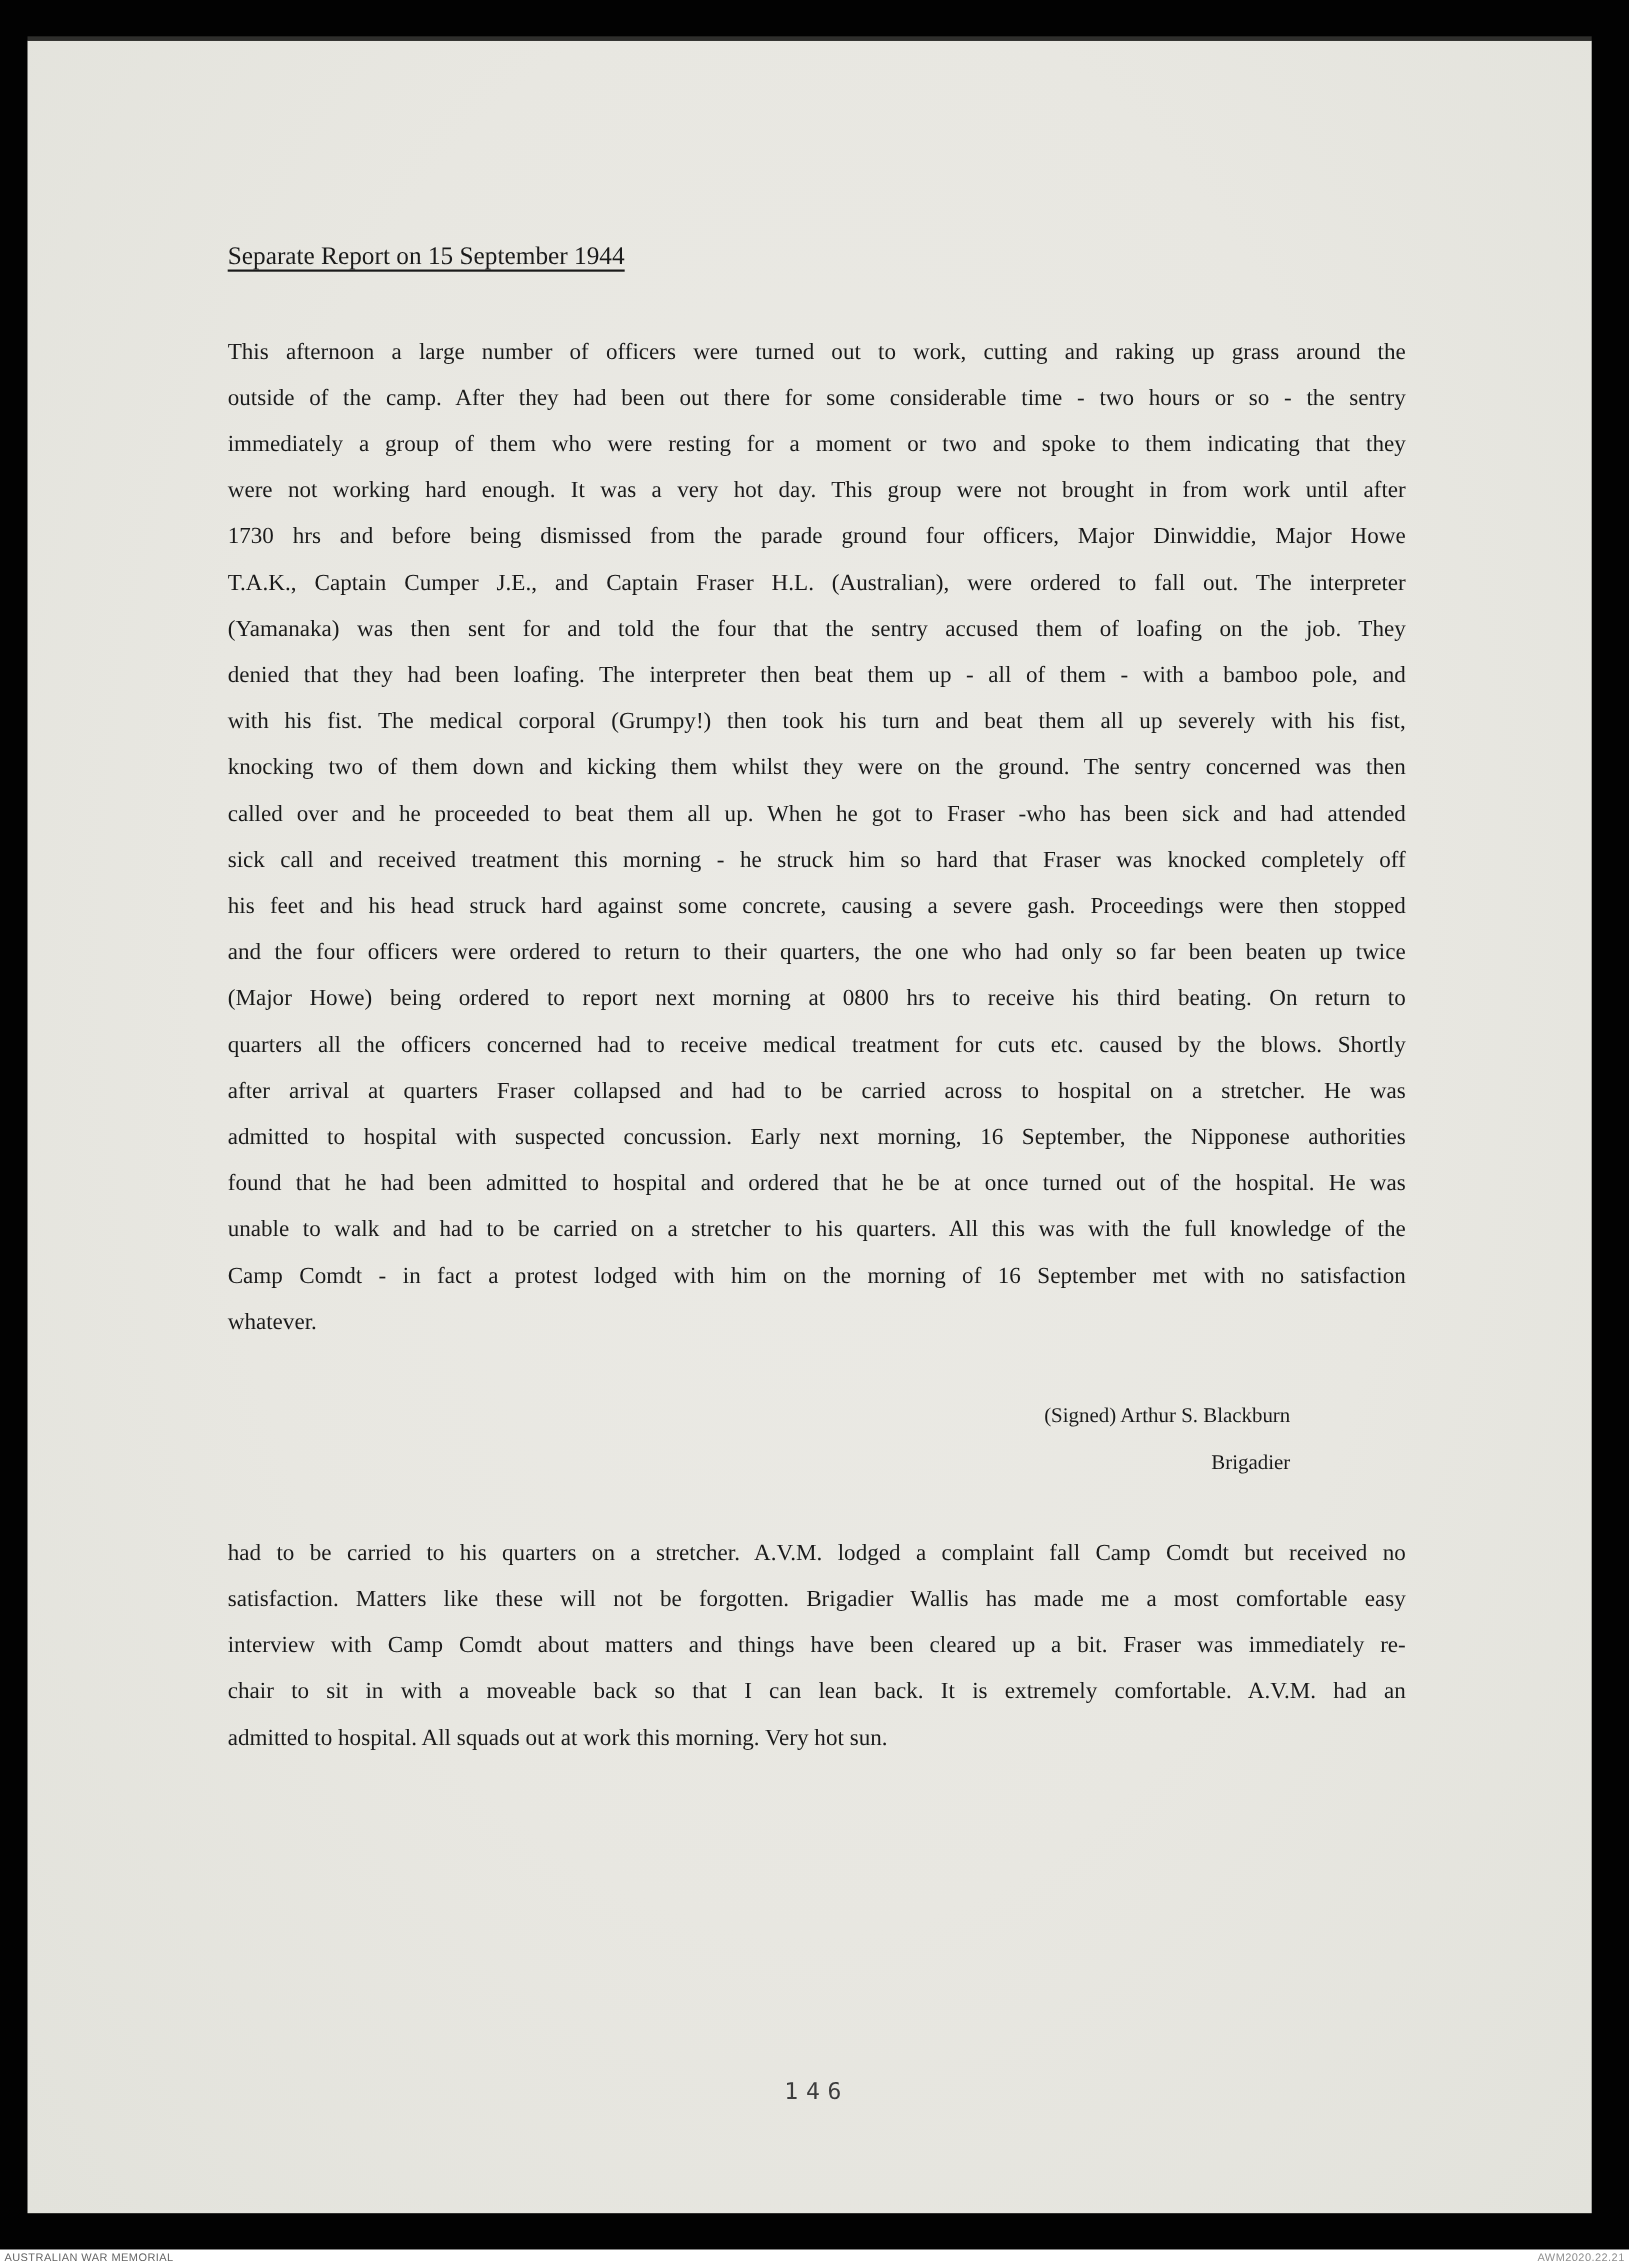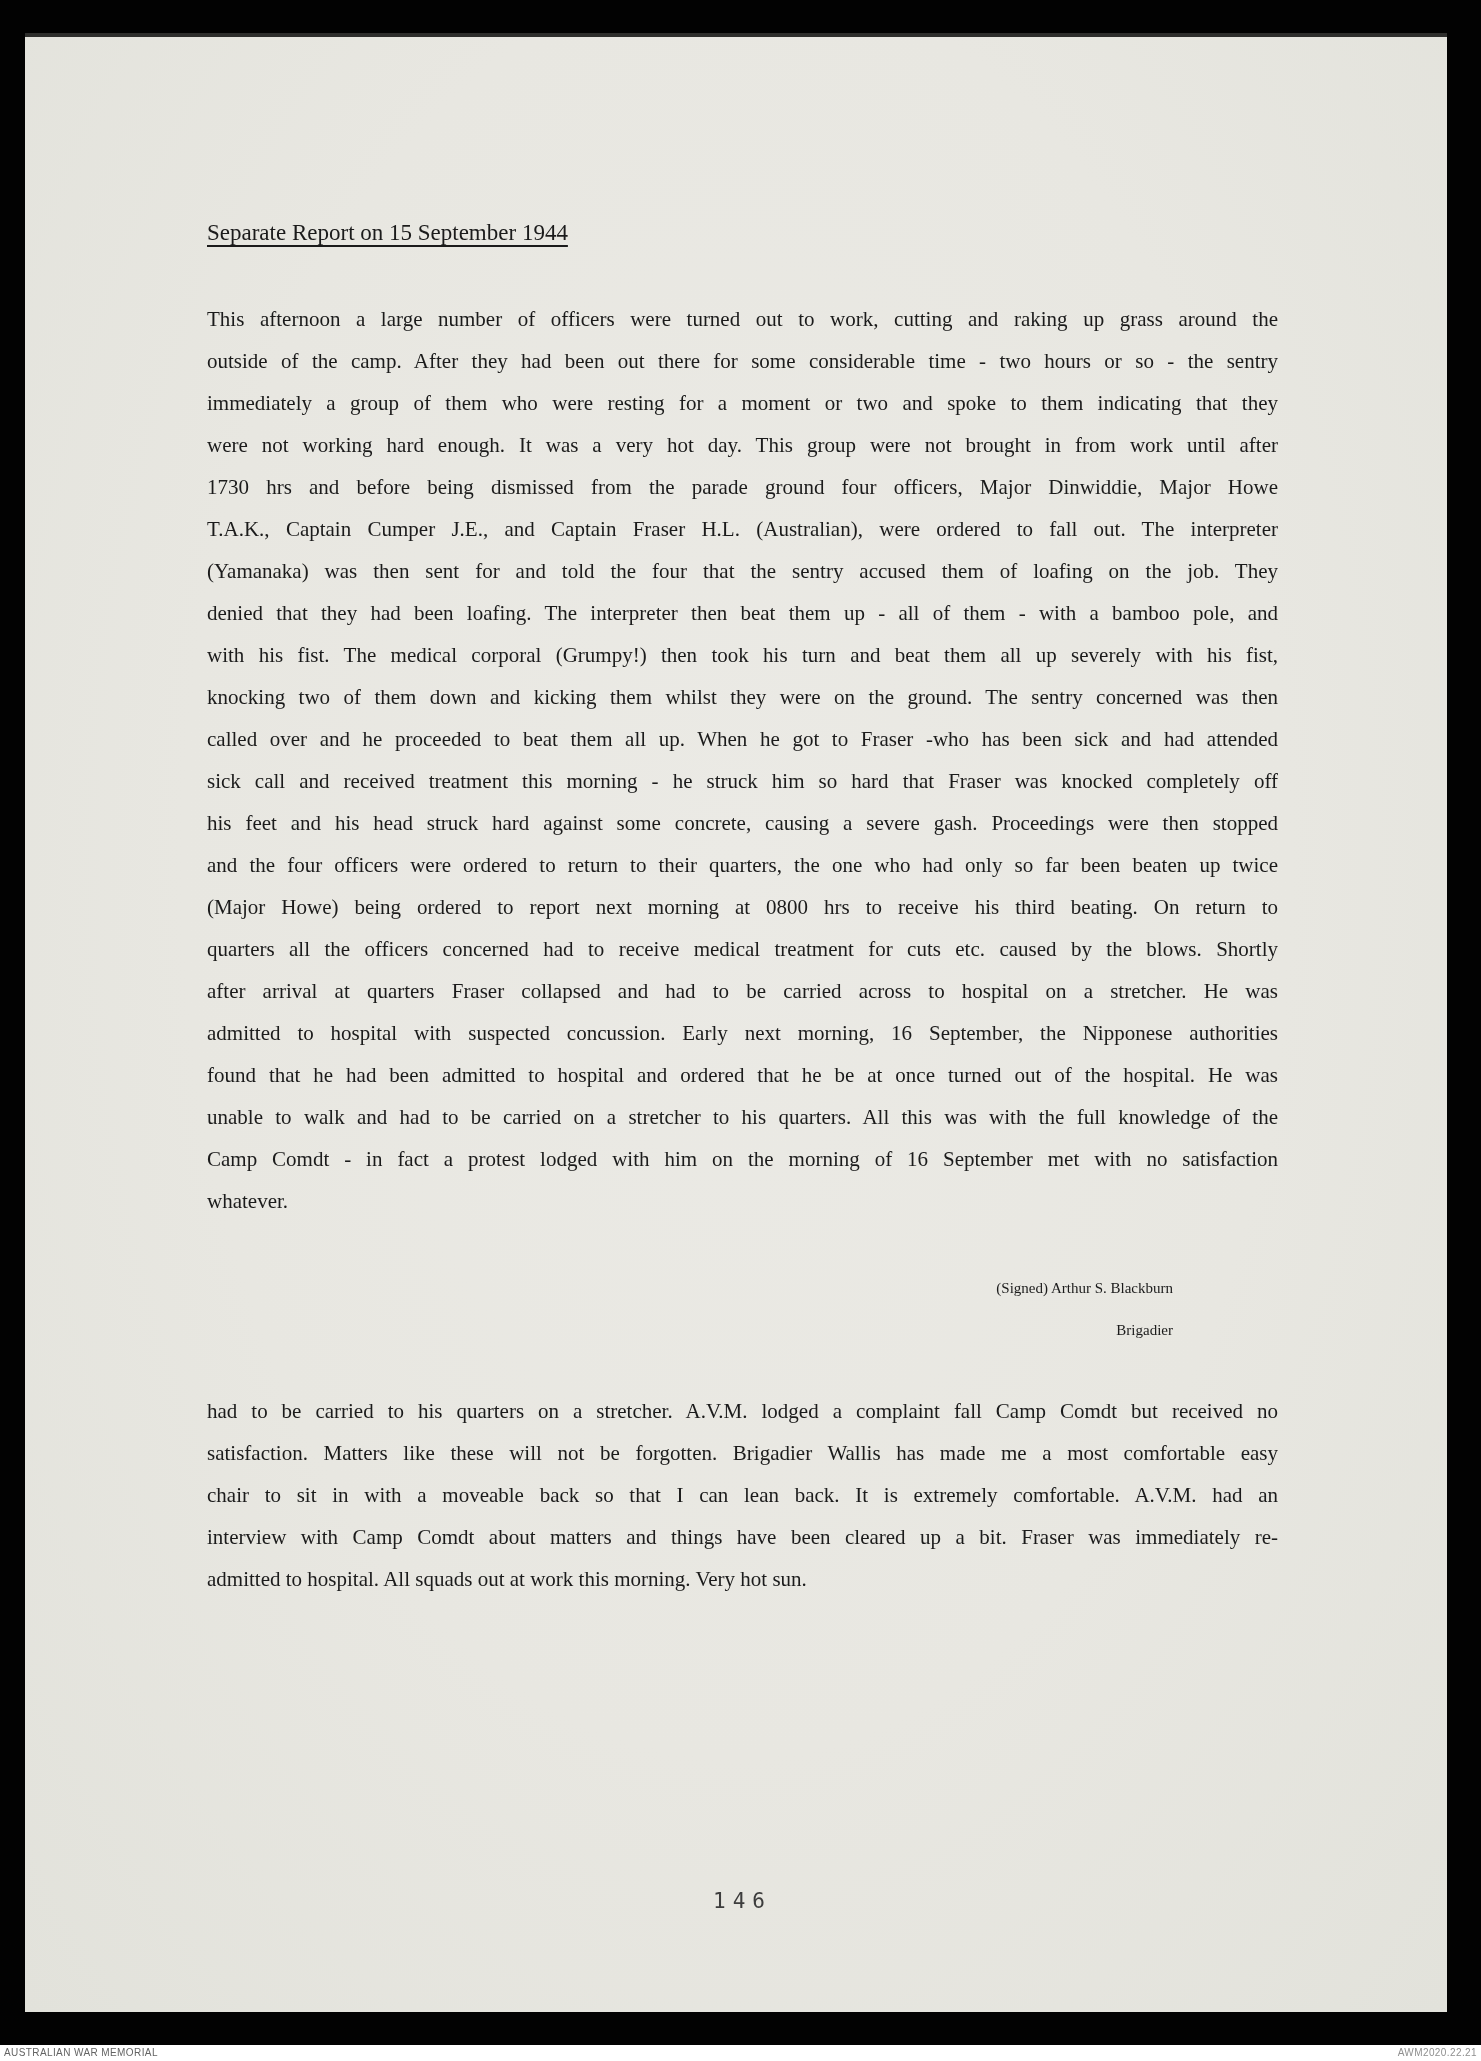--- a/index.html
+++ b/index.html
@@ -25,21 +25,21 @@
   .para{font-size:21px;line-height:42px;}
   #para1{top:261px;}
   #para2{top:1353px;}
   .line{
     text-align:justify;text-align-last:justify;
     white-space:normal;height:42px;overflow:visible;
   }
   .line.last{text-align-last:left;}
   #signature{
     position:absolute;left:182px;top:1230px;width:966px;
-    font-size:15px;line-height:42px;color:#1b1b1b;text-align:right;
+    font-size:19px;line-height:42px;color:#1b1b1b;text-align:right;
   }
   .lead-date{
     font-weight:bold;text-decoration:underline;text-decoration-thickness:2px;
     text-underline-offset:4px;
   }
   #page-number{
     position:absolute;left:182px;top:1852px;width:1071px;text-align:center;
     font-family:"DejaVu Sans Mono","Liberation Mono",monospace;
     font-size:21px;letter-spacing:7px;color:#3d3d3d;
   }
@@ -91,22 +91,22 @@
 
     <div id="signature">
       <div>(Signed)  Arthur S. Blackburn</div>
       <div>Brigadier</div>
     </div>
 
     <div id="para2" class="textblock para">
       <div>
           <div class="line">had to be carried to his quarters on a stretcher.  A.V.M. lodged a complaint fall Camp Comdt but received no</div>
           <div class="line">satisfaction.  Matters like these will not be forgotten. Brigadier Wallis has made me a most comfortable easy</div>
+          <div class="line">interview with Camp Comdt about matters and things have been cleared up a bit.  Fraser was immediately re-</div>
           <div class="line">chair to sit in with a moveable back so that I can lean back.  It is extremely comfortable.  A.V.M. had an</div>
-          <div class="line">interview with Camp Comdt about matters and things have been cleared up a bit.  Fraser was immediately re-</div>
           <div class="line last">admitted to hospital. All squads out at work this morning.  Very hot sun.</div>
         </div>
     </div>
 
     <div id="page-number">146</div>
   </div>
 
   <div id="footer-bar">
     <span id="footer-left">AUSTRALIAN WAR MEMORIAL</span>
     <span id="footer-right">AWM2020.22.21</span>

